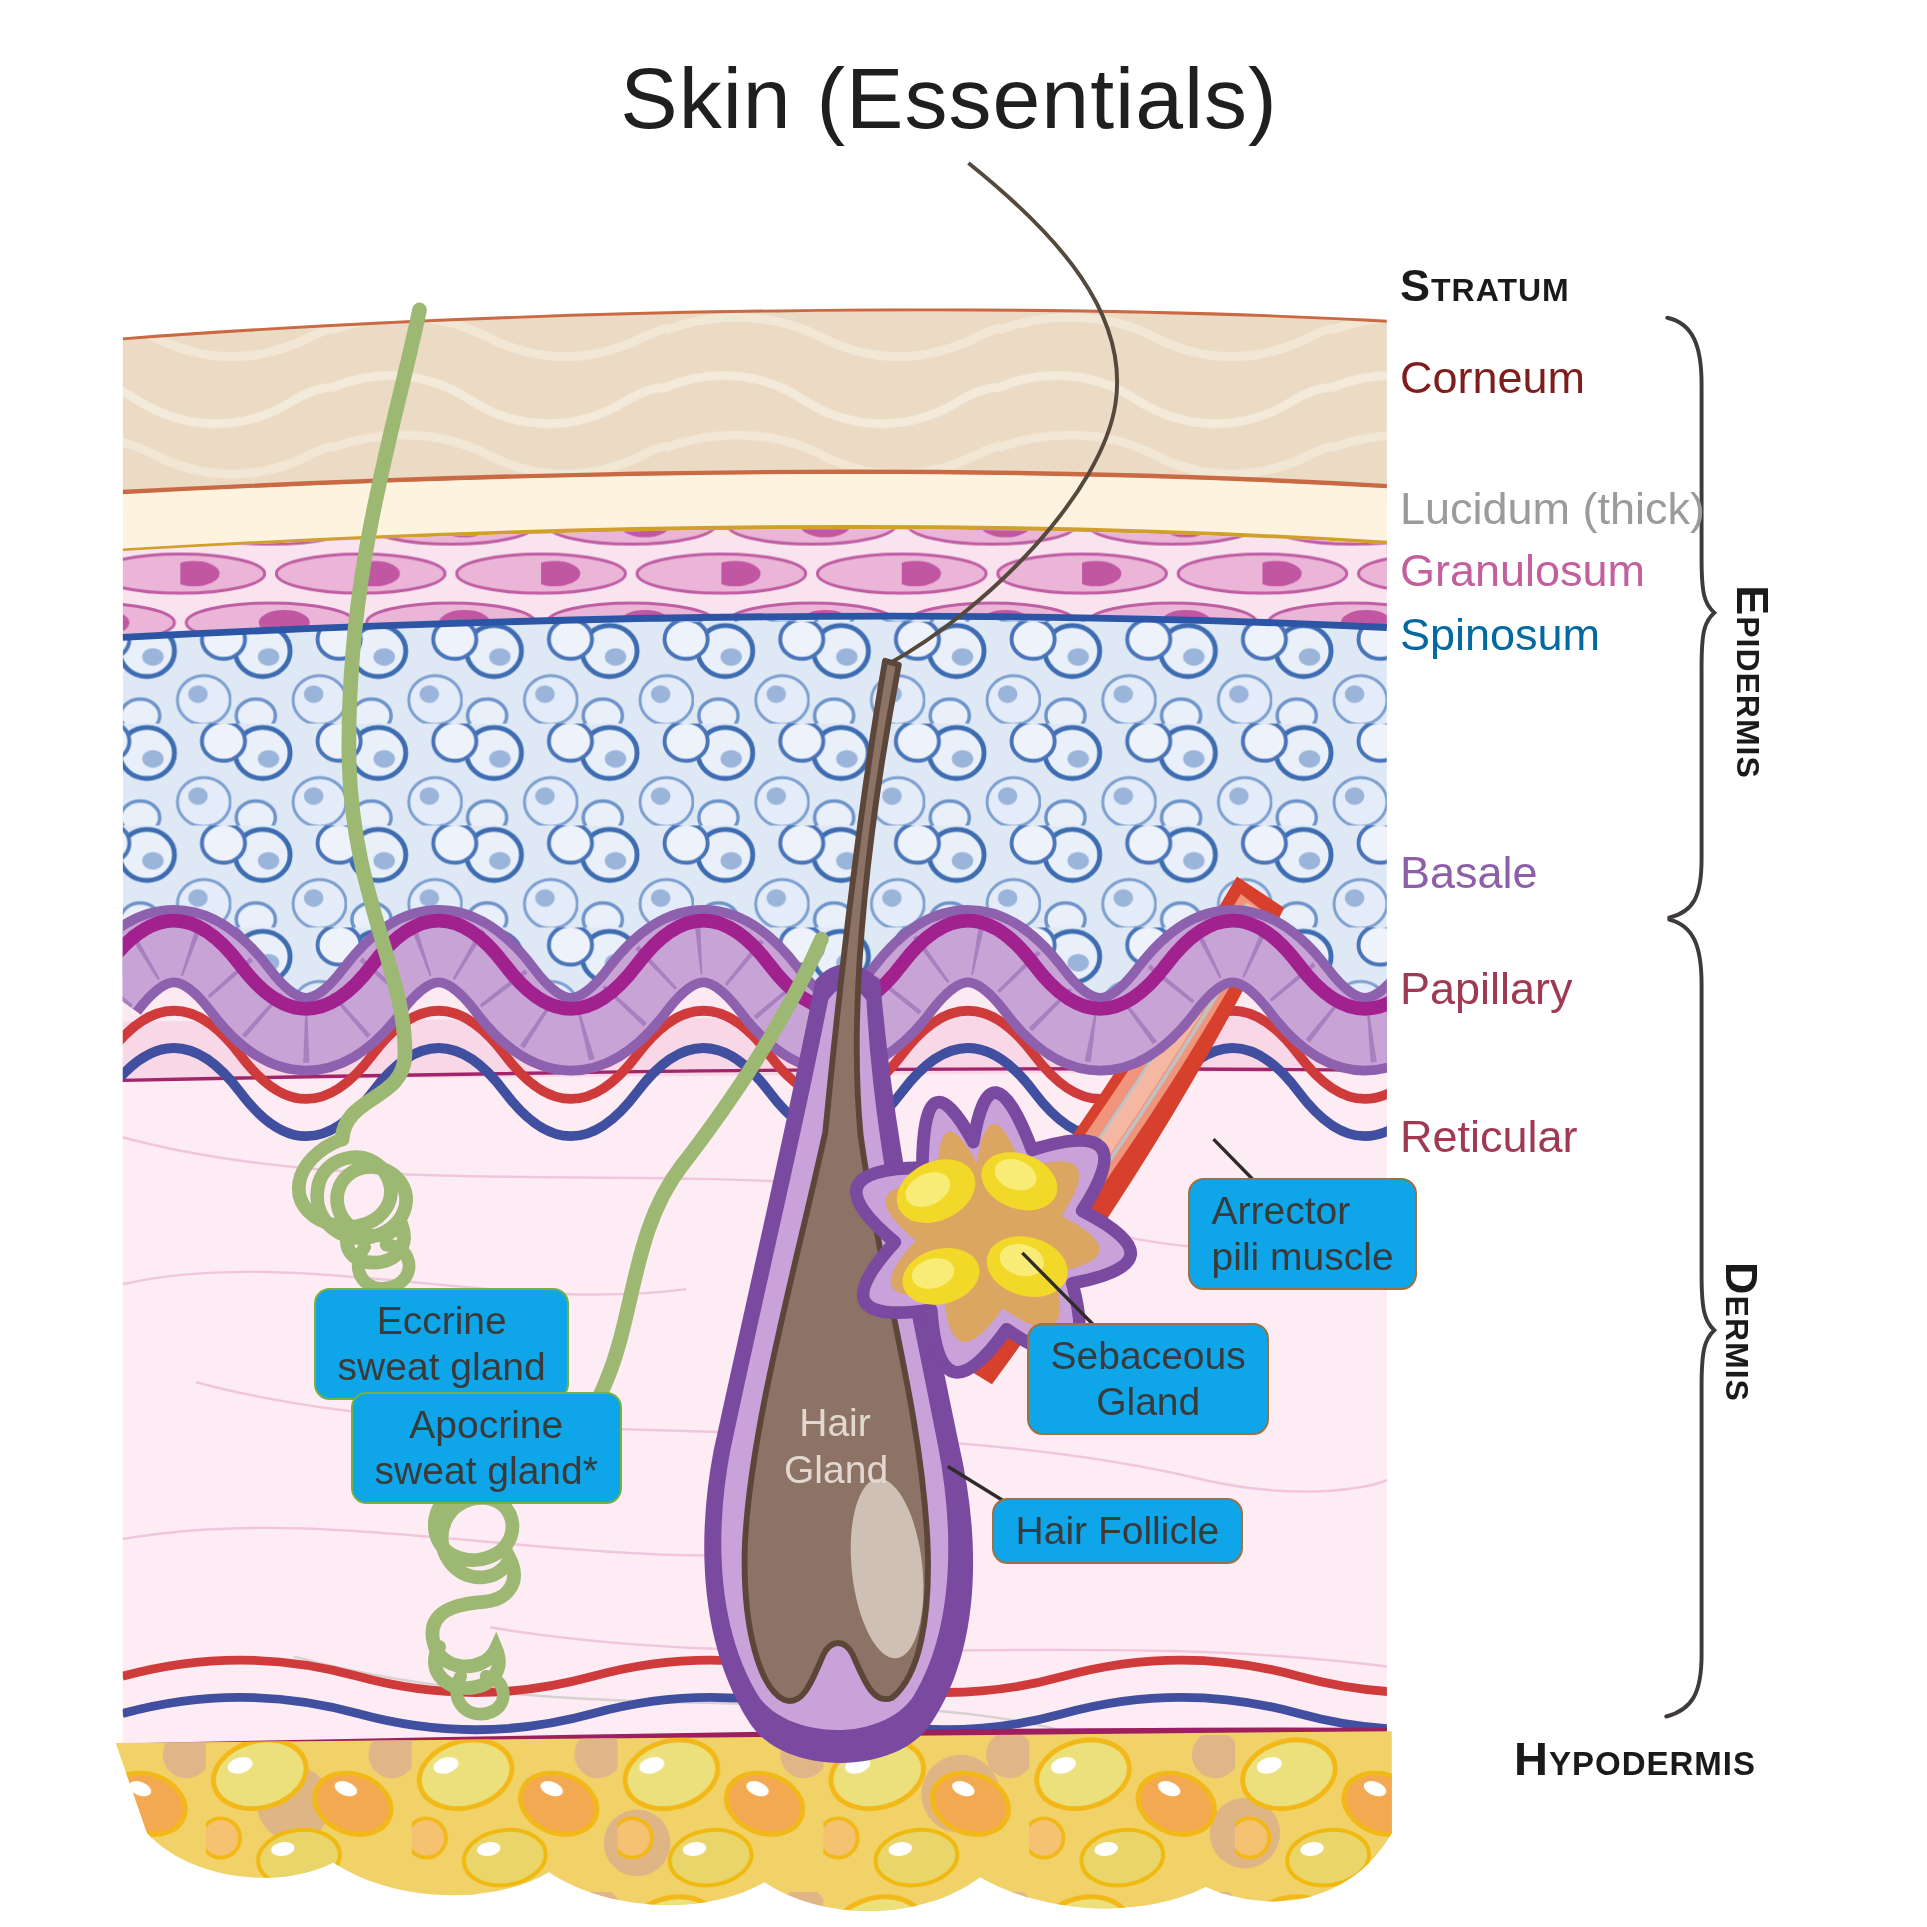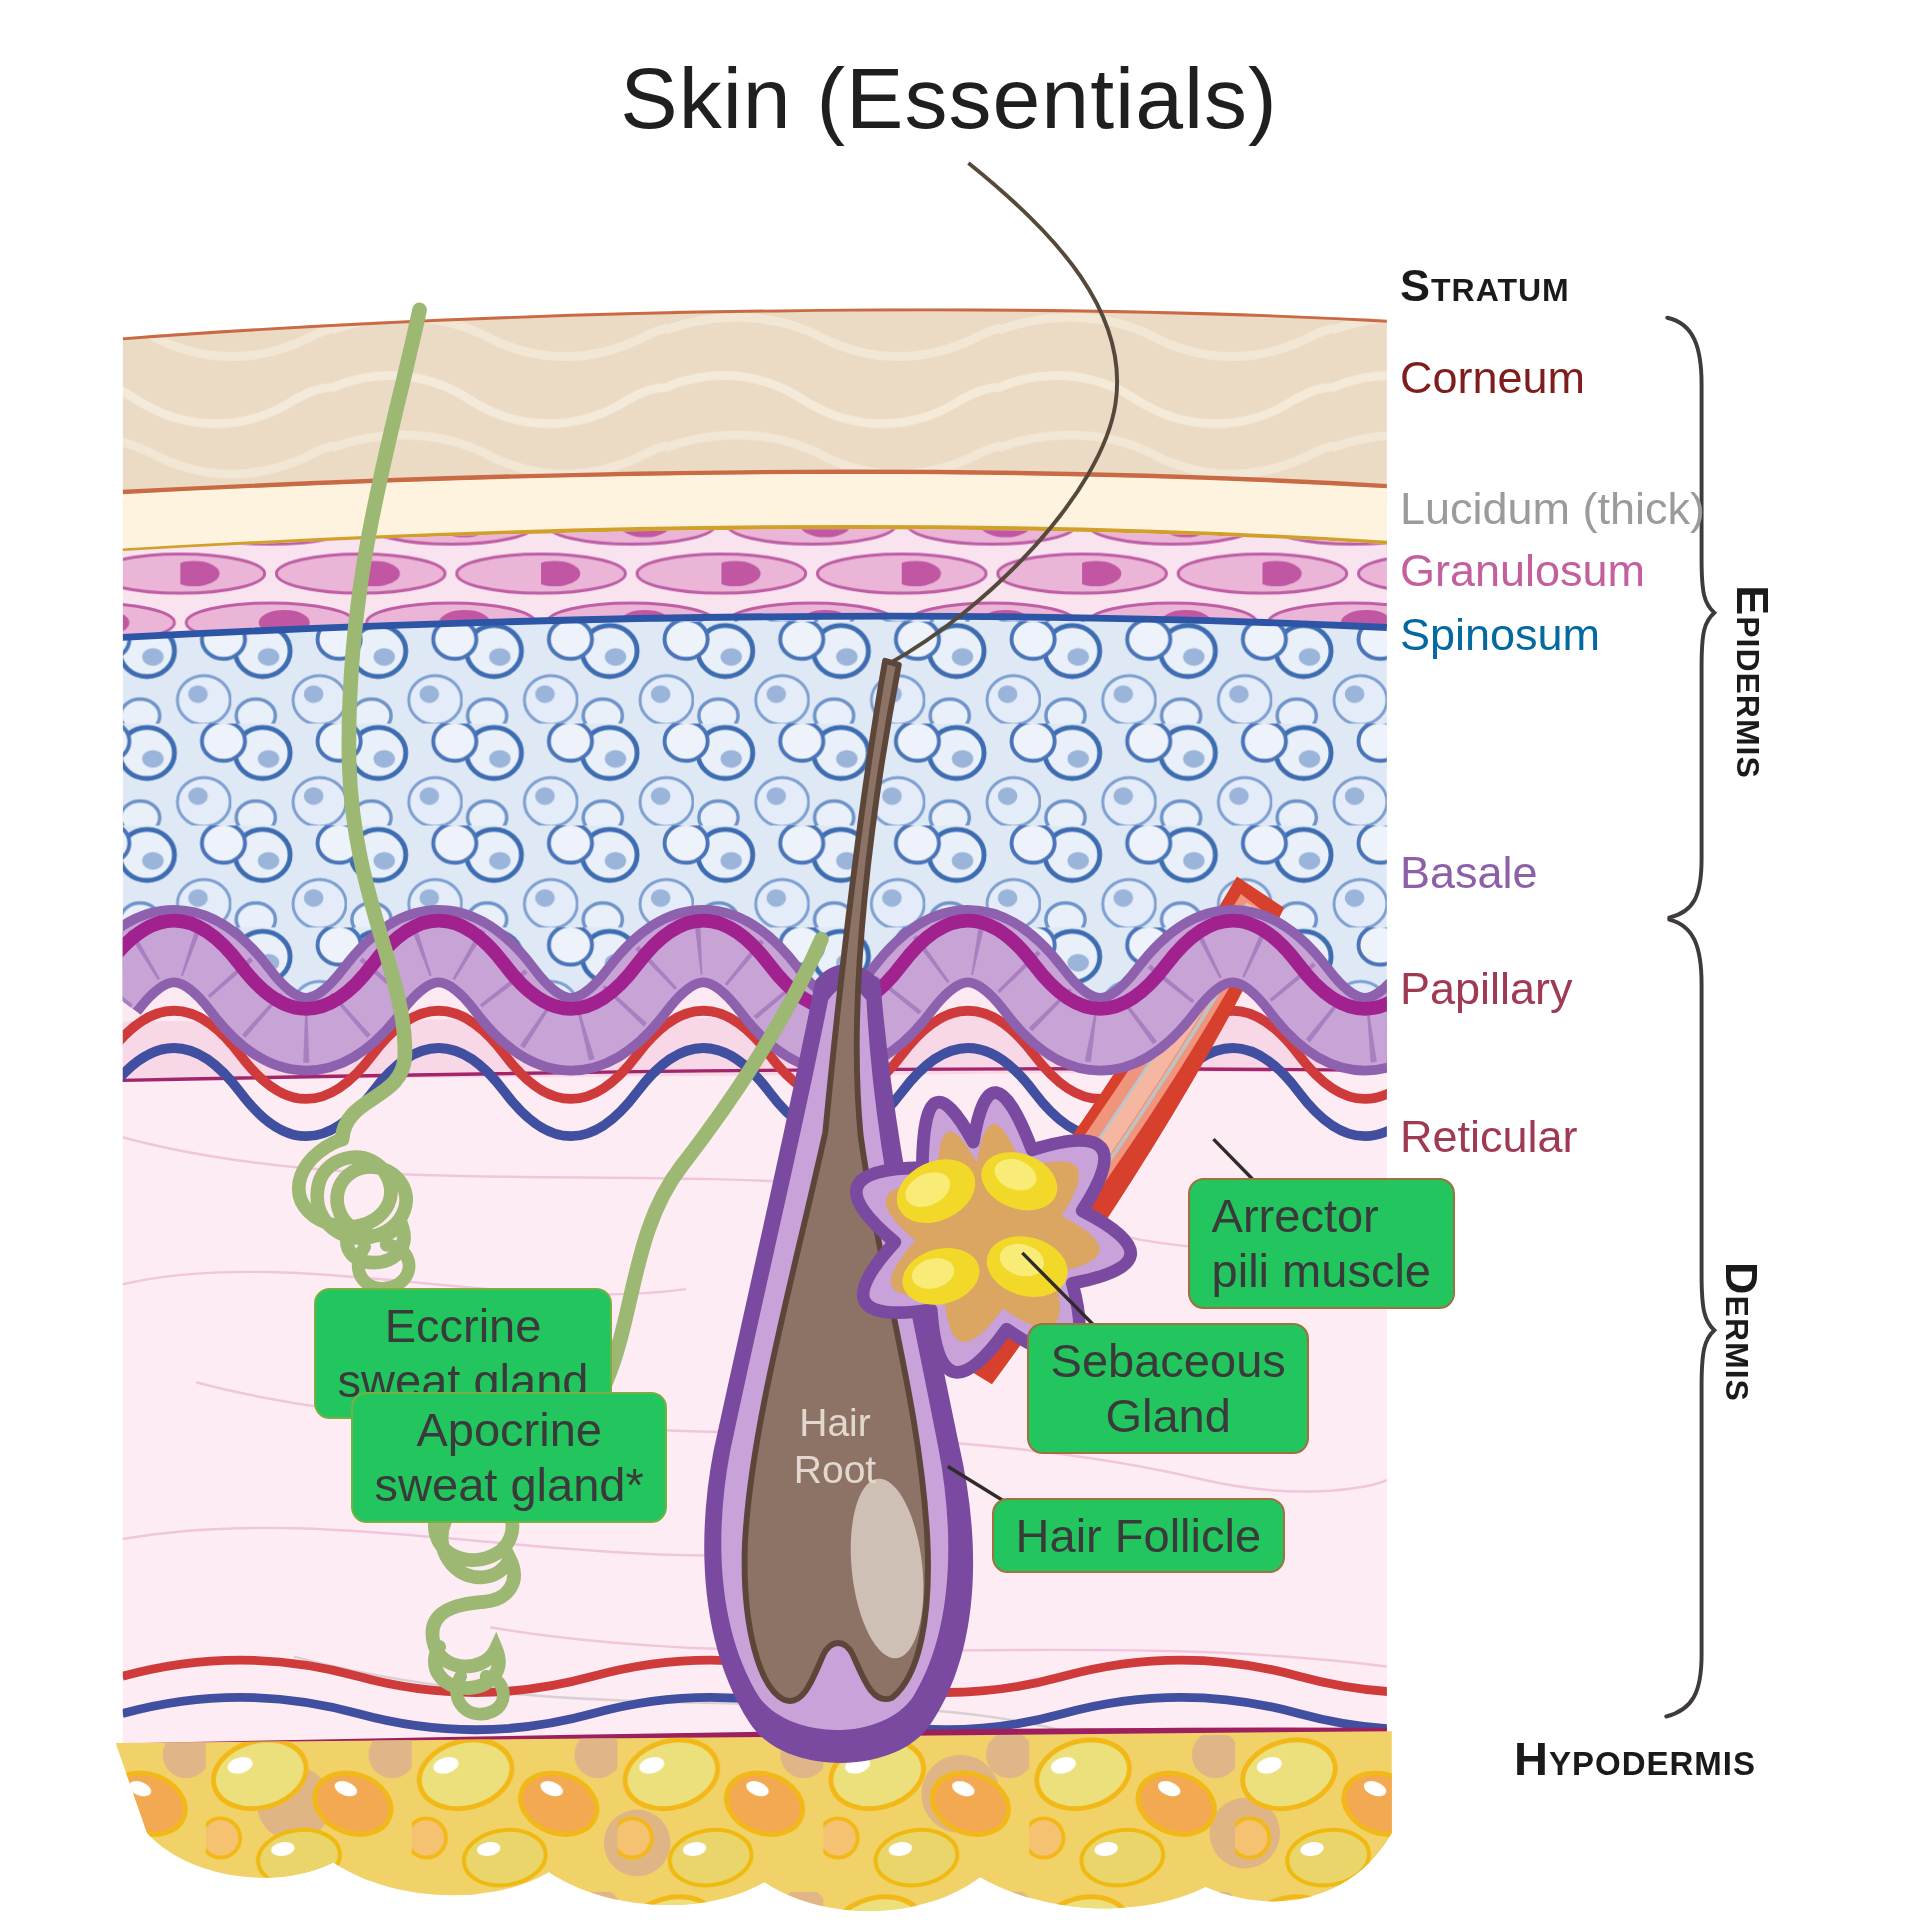--- a/index.html
+++ b/index.html
@@ -17,22 +17,22 @@
   #lbl-granulosum{top:538px;color:#c45f9e;}
   #lbl-spinosum{top:602px;color:#0369a1;}
   #lbl-basale{top:840px;color:#8d5fa8;}
   #lbl-papillary{top:956px;color:#a03a52;}
   #lbl-reticular{top:1104px;color:#a03a52;}
   #lbl-hypodermis{left:1514px;top:1721px;font-size:47px;}
   #lbl-epidermis{left:1752px;top:672px;transform:translate(-50%,-50%) rotate(90deg);
                  font-size:45px;white-space:nowrap;}
   #lbl-dermis{left:1741px;top:1322px;transform:translate(-50%,-50%) rotate(90deg);
               font-size:45px;white-space:nowrap;}
-  .callout{background:#22c55e;border:2.9px solid;border-radius:15.7px;padding:7.8px 21.6px;
-           font-size:47px;line-height:1.18;color:#3a3a3a;text-align:center;
+  .callout{background:#0ea5e9;border:2.9px solid;border-radius:15.7px;padding:7.8px 21.6px;
+           font-size:39px;line-height:1.18;color:#3a3a3a;text-align:center;
            white-space:pre-line;}
   .green-box{border-color:#76b043;}
   .brown-box{border-color:#a0703f;}
   #co-eccrine{left:314px;top:1278px;}
   #co-apocrine{left:351px;top:1382px;}
   #co-arrector{left:1188px;top:1168px;text-align:left;}
   #co-sebaceous{left:1027px;top:1313px;}
   #co-hairfollicle{left:992px;top:1488px;text-align:center;}
   #hair-root-label{left:784px;top:1390px;width:102px;text-align:center;font-size:39px;
                    line-height:1.2;color:#e3d8d0;white-space:pre-line;}
@@ -239,15 +239,15 @@
   <div id="co-eccrine" class="abs callout green-box">Eccrine
 sweat gland</div>
   <div id="co-apocrine" class="abs callout green-box">Apocrine
 sweat gland*</div>
   <div id="co-arrector" class="abs callout brown-box">Arrector
 pili muscle</div>
   <div id="co-sebaceous" class="abs callout brown-box">Sebaceous
 Gland</div>
   <div id="co-hairfollicle" class="abs callout brown-box">Hair Follicle</div>
   <div id="hair-root-label" class="abs">Hair
-Root</div>
+Gland</div>
 </div>
 
 
 </body></html>

